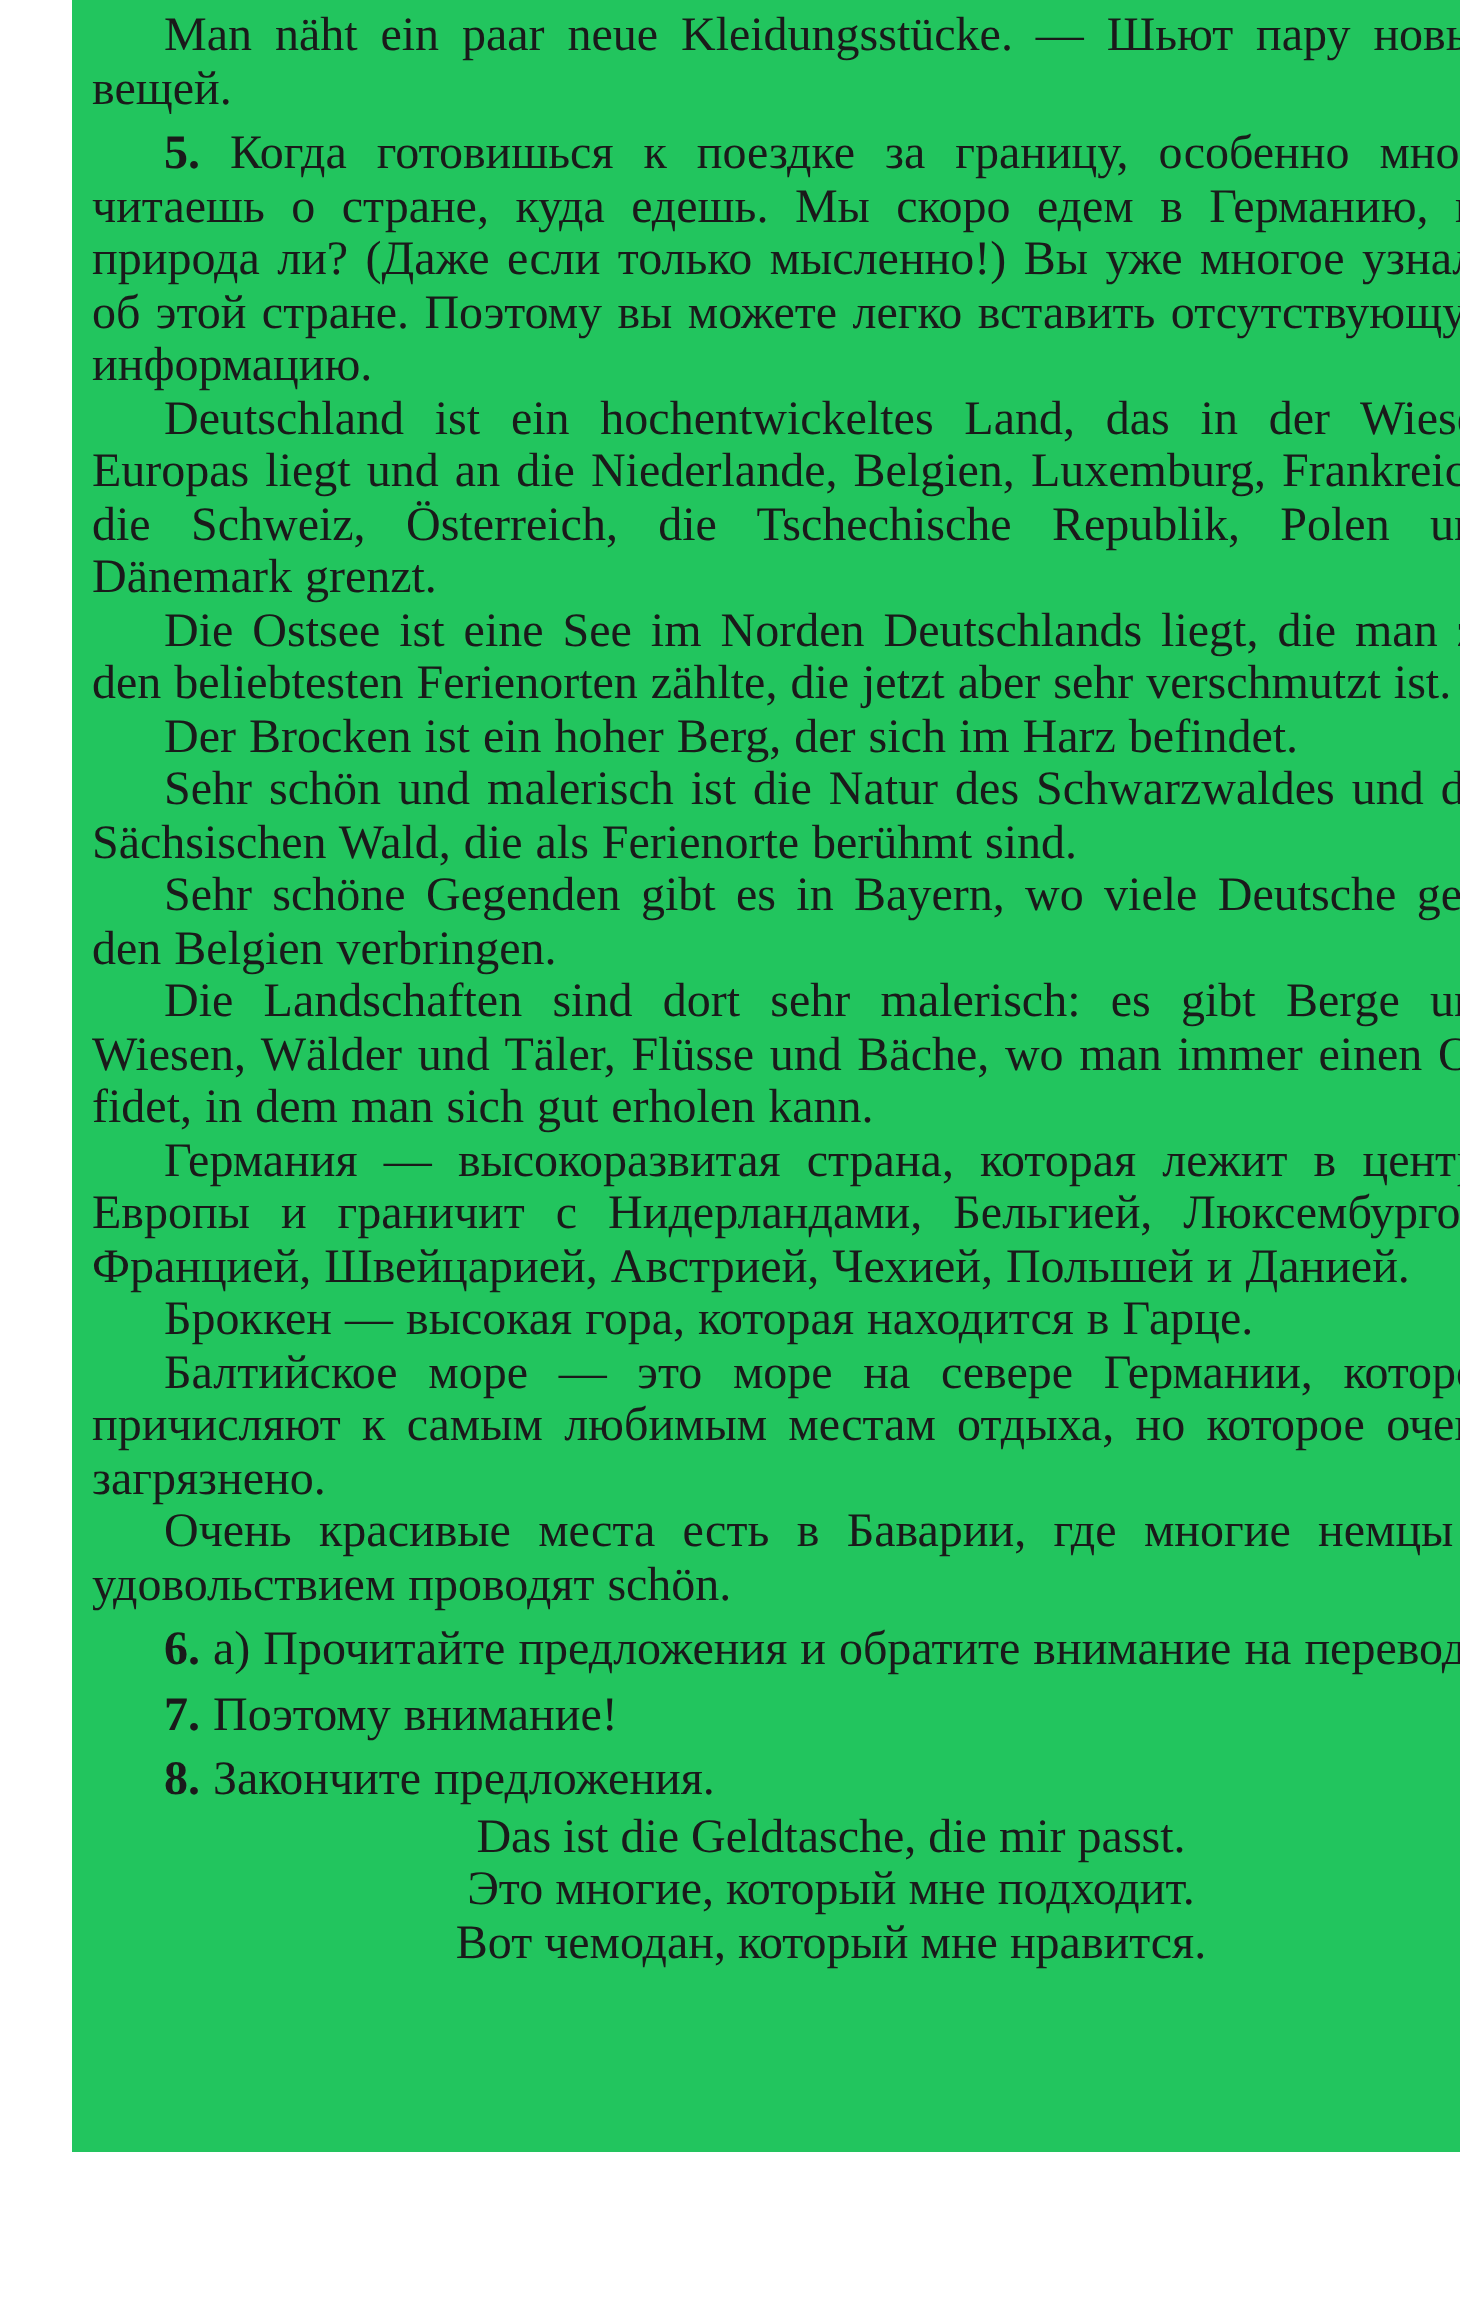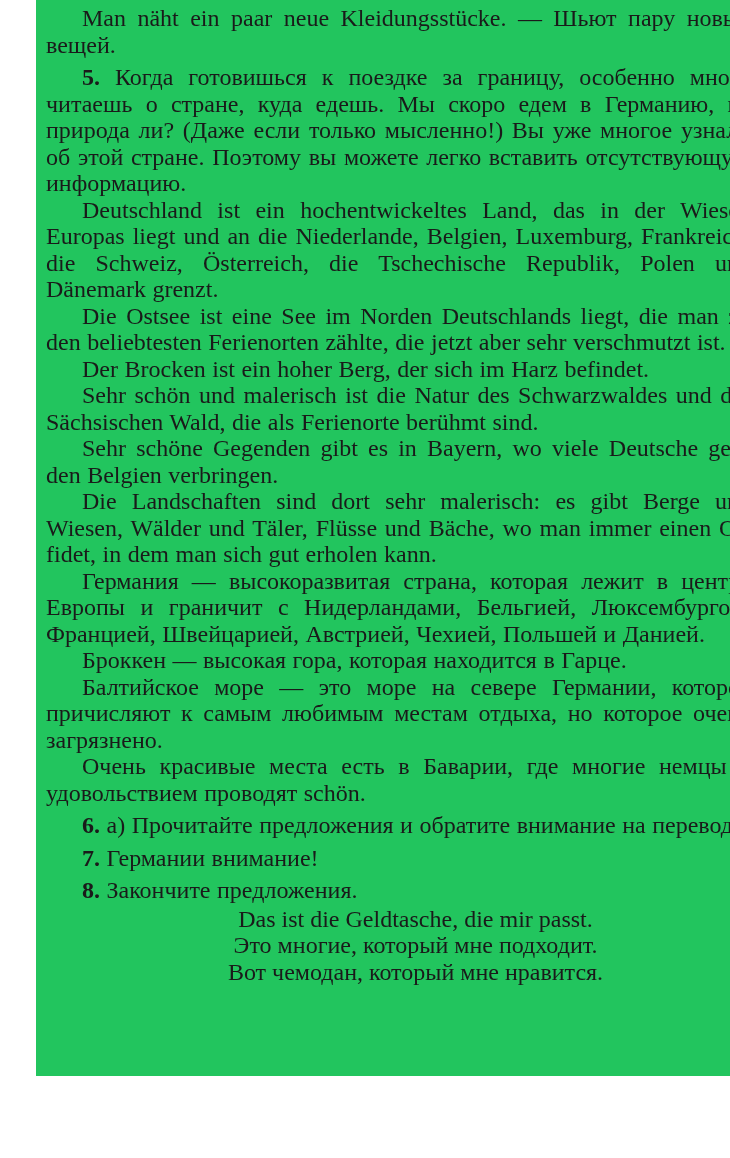--- a/index.html
+++ b/index.html
@@ -68,21 +68,21 @@
 
   <p class="para"><span>Броккен — высокая гора, которая находится в Гарце.</span></p>
 
   <p class="para"><span>Балтийское море — это море на севере Германии, которое причисляют к самым любимым местам отдыха, но которое очень загрязнено.</span></p>
 
 
   <p class="para"><span>Очень красивые места есть в Баварии, где многие немцы с удовольствием проводят schön.</span></p>
 
   <p class="para exercise"><span class="num">6.</span> <span>а) Прочитайте предложения и обратите внимание на перевод.</span></p>
 
-  <p class="para exercise"><span class="num">7.</span> <span>Германии внимание!</span></p>
+  <p class="para exercise"><span class="num">7.</span> <span>Поэтому внимание!</span></p>
 
   <p class="para exercise"><span class="num">8.</span> <span>Закончите предложения.</span></p>
 
 
   <p class="sentence first"><span>Das ist die Geldtasche, die mir passt.</span></p>
   <p class="sentence"><span>Это многие, который мне подходит.</span></p>
   <p class="sentence"><span>Вот чемодан, который мне нравится.</span></p>
 
 </div>
 

